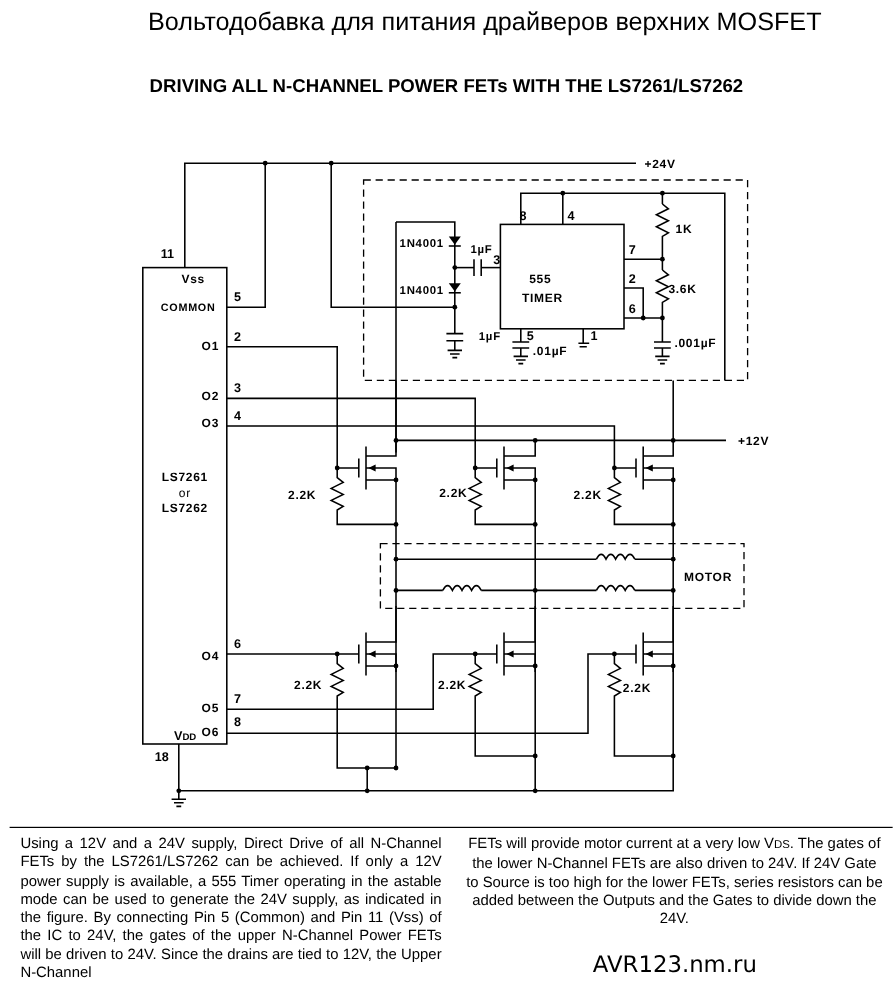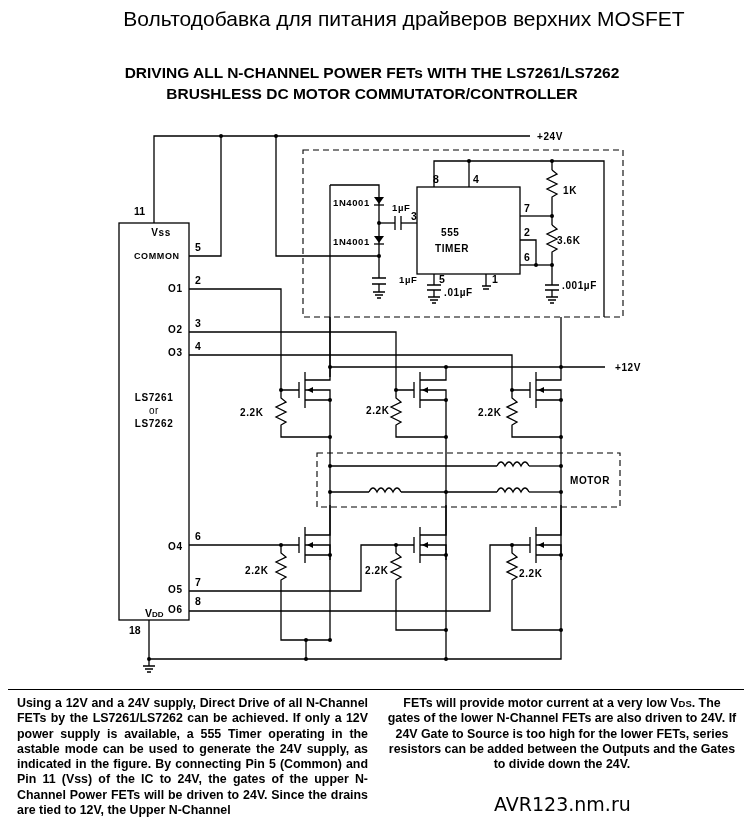--- a/index.html
+++ b/index.html
@@ -6,33 +6,32 @@
   body { width:744px; height:826px; position:relative; overflow:hidden; font-family:"Liberation Sans", sans-serif; color:#000; }
   .page-title { position:absolute; left:0; top:7px; width:744px; text-align:center; font-size:21px; font-weight:normal;padding-left:32px; }
   .subtitle { position:absolute; left:0; top:62px; width:744px; text-align:center; font-size:15.5px; font-weight:bold; line-height:21px; }
   svg.schem { position:absolute; left:0; top:0; }
   svg .lbl { font-family:"Liberation Sans", sans-serif; font-size:10px; font-weight:bold; fill:#000; letter-spacing:0.6px; }
   svg .lbl-n { font-family:"Liberation Sans", sans-serif; font-size:10.5px; font-weight:bold; fill:#000; }
   svg .w { stroke:#000; stroke-width:1.3; fill:none; }
   svg .dash { stroke:#000; stroke-width:1.1; fill:none; stroke-dasharray:6 4; }
   svg .dot { fill:#000; }
   .rule { position:absolute; left:8px; top:689px; width:736px; height:0; border-top:1.5px solid #000; }
-  .para { position:absolute; font-size:12.4px; line-height:15.3px; text-align:justify;font-weight:bold; }
+  .para { position:absolute; font-size:12.4px; line-height:15.3px; text-align:justify; }
   .para-left { left:17px; top:696px; width:351px; }
   .para-right { left:387px; top:696px; width:350px; text-align:center; }
   .credit { position:absolute; left:494px; top:793px; font-size:19px; font-family:"DejaVu Sans", sans-serif; font-weight:normal; }
   .sc { font-size:9.5px; }
 </style>
 </head>
 <body>
 
 <div class="page-title">Вольтодобавка для питания драйверов верхних MOSFET</div>
 <div class="subtitle">
   <div>DRIVING ALL N-CHANNEL POWER FETs WITH THE LS7261/LS7262</div>
-  <div>BRUSHLESS DC MOTOR COMMUTATOR/CONTROLLER</div>
 </div>
 
 <svg class="schem" width="744" height="690" viewBox="0 0 744 690">
 
   <rect x="119" y="223" width="70" height="397" class="w"></rect>
   <text x="154" y="401" text-anchor="middle" class="lbl">LS7261</text>
   <text x="154" y="414" text-anchor="middle" class="lbl" style="font-weight:normal">or</text>
   <text x="154" y="427" text-anchor="middle" class="lbl">LS7262</text>
 
   <text x="161" y="236" text-anchor="middle" class="lbl">Vss</text>

